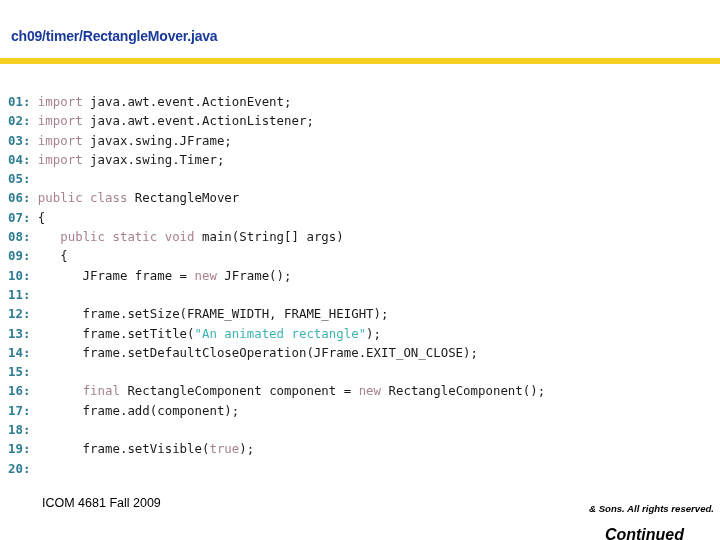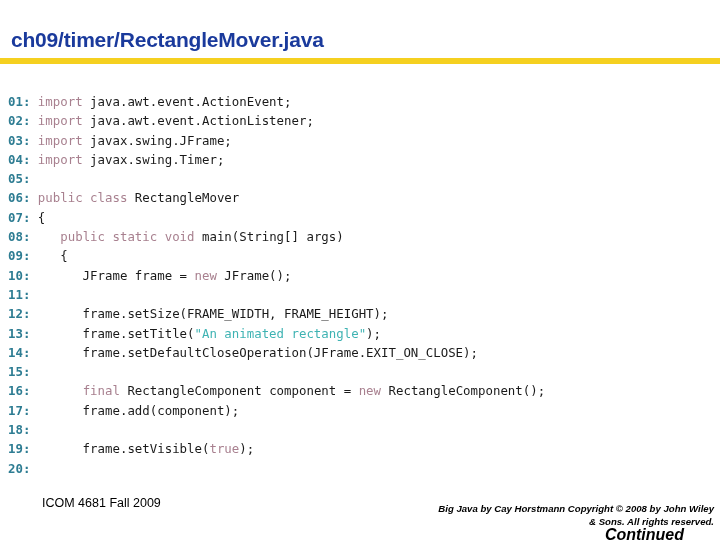--- a/index.html
+++ b/index.html
@@ -14,21 +14,21 @@
     overflow: hidden;
     position: relative;
   }
 
   
   #slide-title {
     position: absolute;
     left: 11px;
     top: 28px;
     font-family: "Liberation Sans", sans-serif;
-    font-size: 21px;
+    font-size: 14px;
     font-weight: bold;
     color: #1a3a9c;
     letter-spacing: -0.2px;
     white-space: nowrap;
   }
 
   
   #title-rule {
     position: absolute;
     left: 0;
@@ -113,15 +113,14 @@
 
 <div id="title-rule"></div>
 
 <div id="code-block"><div class="code-line"><span class="ln">01:</span><span class="pl"> </span><span class="kw">import</span><span class="pl"> java.awt.event.ActionEvent;</span></div><div class="code-line"><span class="ln">02:</span><span class="pl"> </span><span class="kw">import</span><span class="pl"> java.awt.event.ActionListener;</span></div><div class="code-line"><span class="ln">03:</span><span class="pl"> </span><span class="kw">import</span><span class="pl"> javax.swing.JFrame;</span></div><div class="code-line"><span class="ln">04:</span><span class="pl"> </span><span class="kw">import</span><span class="pl"> javax.swing.Timer;</span></div><div class="code-line"><span class="ln">05:</span><span class="pl"> </span></div><div class="code-line"><span class="ln">06:</span><span class="pl"> </span><span class="kw">public class</span><span class="pl"> RectangleMover</span></div><div class="code-line"><span class="ln">07:</span><span class="pl"> </span><span class="pl">{</span></div><div class="code-line"><span class="ln">08:</span><span class="pl"> </span><span class="pl">   </span><span class="kw">public static void</span><span class="pl"> main(String[] args)</span></div><div class="code-line"><span class="ln">09:</span><span class="pl"> </span><span class="pl">   {</span></div><div class="code-line"><span class="ln">10:</span><span class="pl"> </span><span class="pl">      JFrame frame = </span><span class="kw">new</span><span class="pl"> JFrame();</span></div><div class="code-line"><span class="ln">11:</span><span class="pl"> </span></div><div class="code-line"><span class="ln">12:</span><span class="pl"> </span><span class="pl">      frame.setSize(FRAME_WIDTH, FRAME_HEIGHT);</span></div><div class="code-line"><span class="ln">13:</span><span class="pl"> </span><span class="pl">      frame.setTitle(</span><span class="str">"An animated rectangle"</span><span class="pl">);</span></div><div class="code-line"><span class="ln">14:</span><span class="pl"> </span><span class="pl">      frame.setDefaultCloseOperation(JFrame.EXIT_ON_CLOSE);</span></div><div class="code-line"><span class="ln">15:</span><span class="pl"> </span></div><div class="code-line"><span class="ln">16:</span><span class="pl"> </span><span class="pl">      </span><span class="kw">final</span><span class="pl"> RectangleComponent component = </span><span class="kw">new</span><span class="pl"> RectangleComponent();</span></div><div class="code-line"><span class="ln">17:</span><span class="pl"> </span><span class="pl">      frame.add(component);</span></div><div class="code-line"><span class="ln">18:</span><span class="pl"> </span></div><div class="code-line"><span class="ln">19:</span><span class="pl"> </span><span class="pl">      frame.setVisible(</span><span class="kw">true</span><span class="pl">);</span></div><div class="code-line"><span class="ln">20:</span><span class="pl"> </span></div></div>
 
 <div id="continued">Continued</div>
 
 <div id="footer-left">ICOM 4681 Fall 2009</div>
 
 <div id="footer-right">
-  <span>Big Java by Cay Horstmann Copyright © 2008 by John Wiley</span>
   <span>&amp; Sons.  All rights reserved.</span>
 </div>
 
 </body></html>

